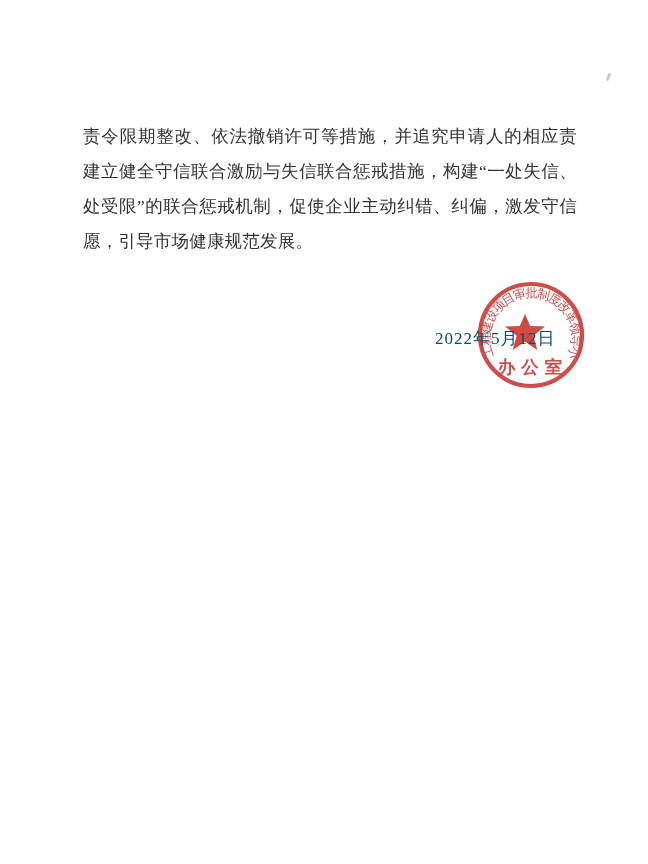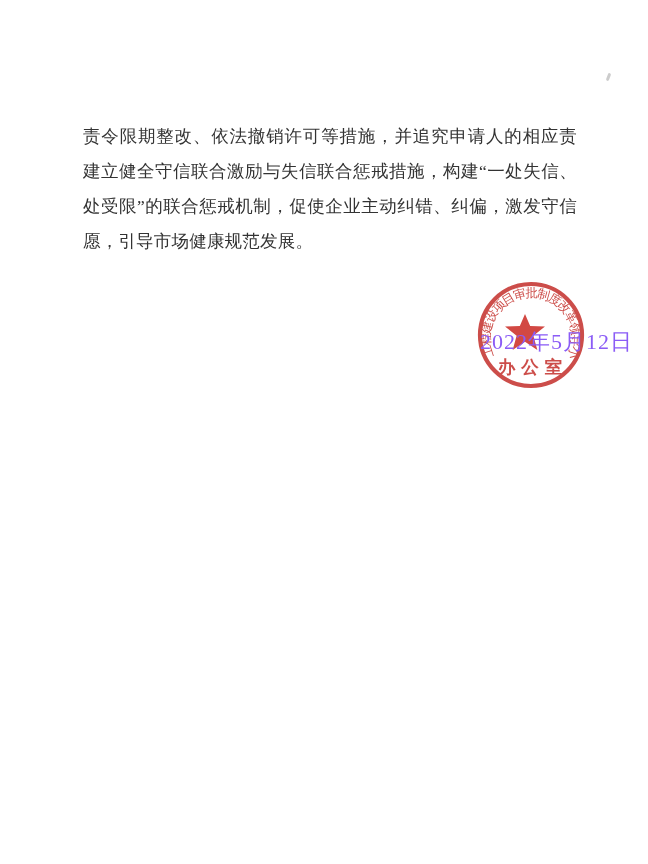--- a/index.html
+++ b/index.html
@@ -28,26 +28,25 @@
     height:35px;
     overflow:hidden;
   }
   .body-line.last{
     text-align:left;
     text-align-last:left;
   }
   .date-line{
     position:absolute;
     left:435px;top:327px;
-    font-size:22px;
-    color:#8b5cf6;
+    font-size:17px;
+    color:#0c4a6e;
     letter-spacing:1px;
     z-index:3;
     white-space:nowrap;
-    margin-left:45px;
   }
   .seal{
     position:absolute;
     left:461px;top:265px;
     width:140px;height:140px;
     z-index:2;
     opacity:0.93;
   }
   .seal-bottom-text{
     font-family:"Liberation Serif","DejaVu Serif",serif;

